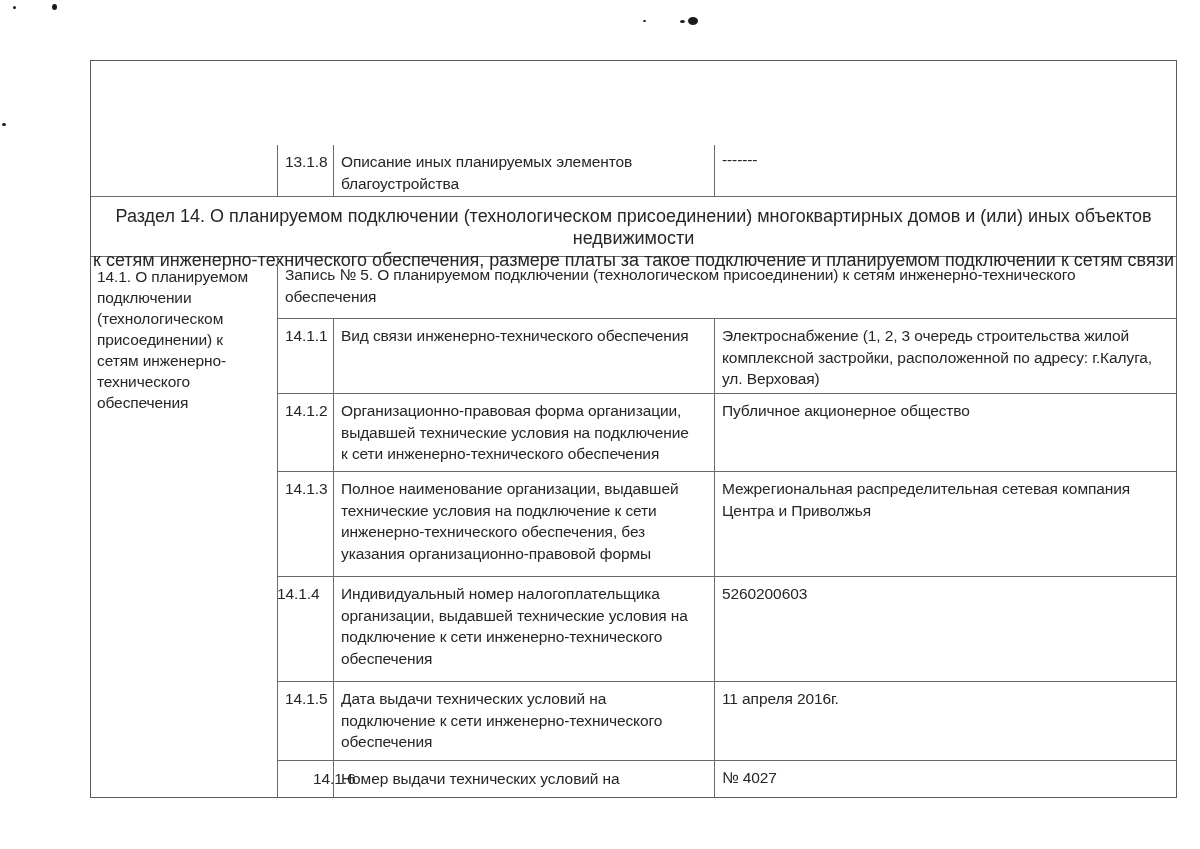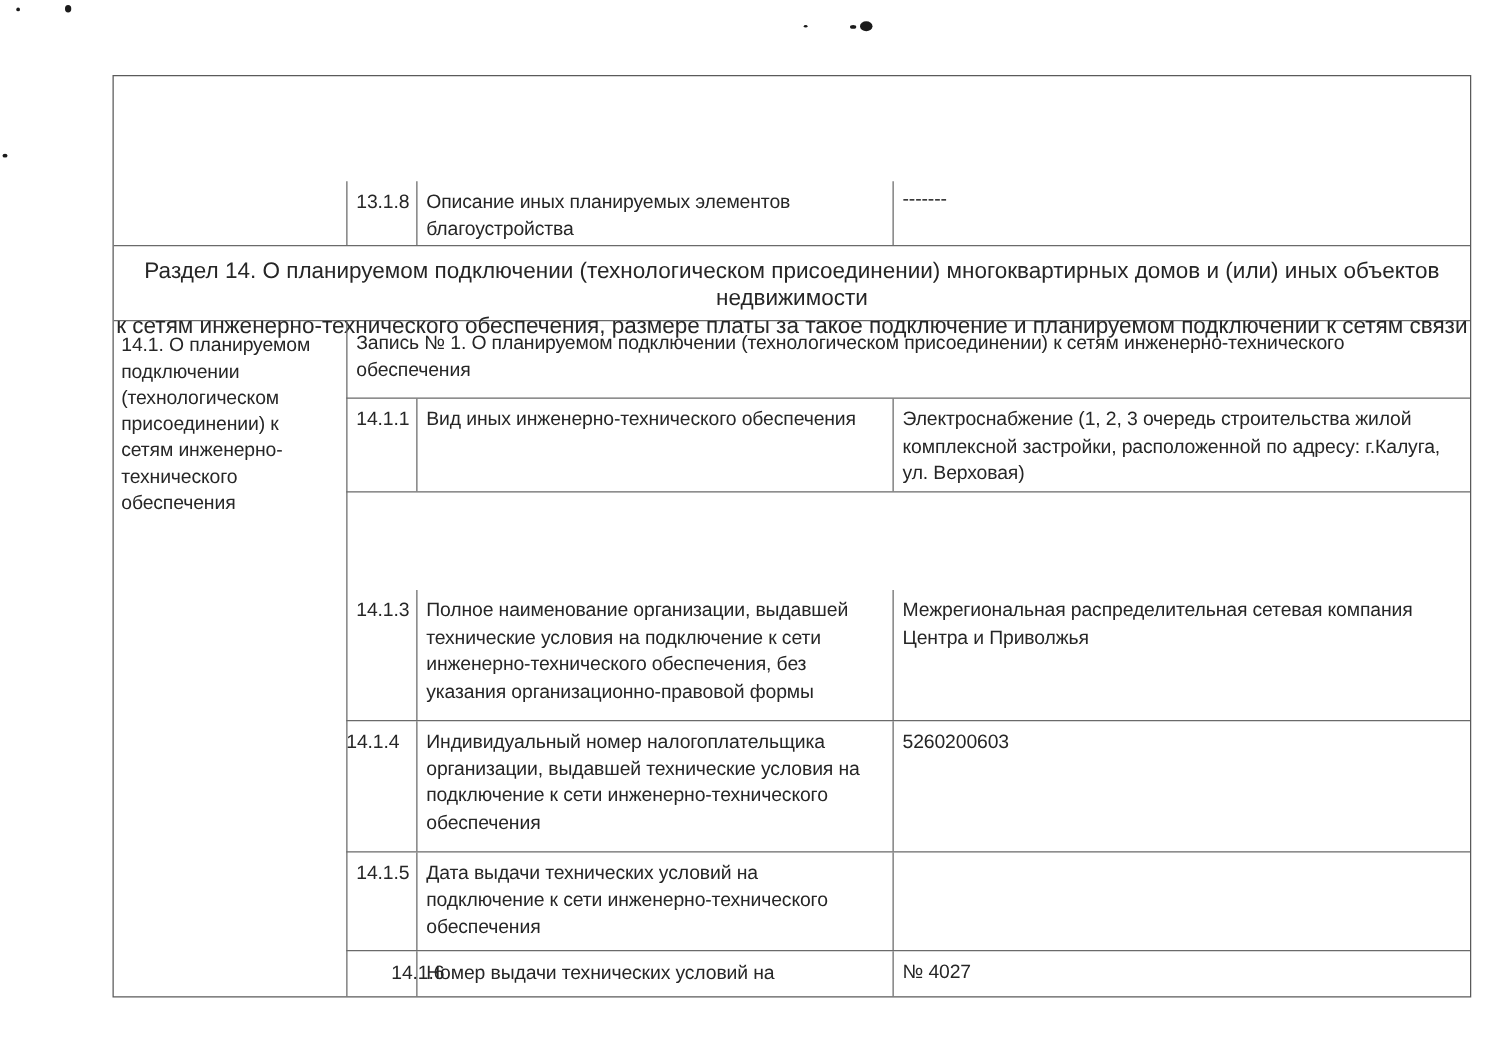--- a/index.html
+++ b/index.html
@@ -50,34 +50,43 @@
     <div class="vline" style="left:186px;"></div>
     <div class="cell" style="left:6px;top:9px;width:176px;line-height:21px;">14.1. О планируемом
 подключении
 (технологическом
 присоединении) к
 сетям инженерно-
 технического
 обеспечения</div>
 
     <div style="position:absolute;left:186px;right:0;top:0;height:62px;border-bottom:1.5px solid #6a6a6a;box-sizing:border-box;">
-      <div class="cell" style="left:8px;top:7px;width:880px;">Запись № 1. О планируемом подключении (технологическом присоединении) к сетям инженерно-технического
+      <div class="cell" style="left:8px;top:7px;width:880px;">Запись № 5. О планируемом подключении (технологическом присоединении) к сетям инженерно-технического
 обеспечения</div>
     </div>
 
     <div style="position:absolute;left:186px;right:0;top:62px;height:75px;border-bottom:1.5px solid #6a6a6a;box-sizing:border-box;">
       <div class="vline" style="left:56px;"></div>
       <div class="vline" style="left:437px;"></div>
       <div class="cell num" style="left:8px;top:6px;">14.1.1</div>
-      <div class="cell" style="left:64px;top:6px;width:368px;">Вид иных инженерно-технического обеспечения</div>
+      <div class="cell" style="left:64px;top:6px;width:368px;">Вид связи инженерно-технического обеспечения</div>
       <div class="cell" style="left:445px;top:6px;width:455px;">Электроснабжение (1, 2, 3 очередь строительства жилой
 комплексной застройки, расположенной по адресу: г.Калуга,
 ул. Верховая)</div>
     </div>
 
+    <div style="position:absolute;left:186px;right:0;top:137px;height:78px;border-bottom:1.5px solid #6a6a6a;box-sizing:border-box;">
+      <div class="vline" style="left:56px;"></div>
+      <div class="vline" style="left:437px;"></div>
+      <div class="cell num" style="left:8px;top:6px;">14.1.2</div>
+      <div class="cell" style="left:64px;top:6px;width:368px;">Организационно-правовая форма организации,
+выдавшей технические условия на подключение
+к сети инженерно-технического обеспечения</div>
+      <div class="cell" style="left:445px;top:6px;width:455px;">Публичное акционерное общество</div>
+    </div>
 
     <div style="position:absolute;left:186px;right:0;top:215px;height:105px;border-bottom:1.5px solid #6a6a6a;box-sizing:border-box;">
       <div class="vline" style="left:56px;"></div>
       <div class="vline" style="left:437px;"></div>
       <div class="cell num" style="left:8px;top:6px;">14.1.3</div>
       <div class="cell" style="left:445px;top:6px;width:455px;">Межрегиональная распределительная сетевая компания
 Центра и Приволжья</div>
       <div class="cell" style="left:64px;top:6px;width:368px;">Полное наименование организации, выдавшей
 технические условия на подключение к сети
 инженерно-технического обеспечения, без
@@ -95,20 +104,21 @@
       <div class="cell" style="left:445px;top:6px;width:455px;">5260200603</div>
     </div>
 
     <div style="position:absolute;left:186px;right:0;top:425px;height:79px;border-bottom:1.5px solid #6a6a6a;box-sizing:border-box;">
       <div class="vline" style="left:56px;"></div>
       <div class="vline" style="left:437px;"></div>
       <div class="cell num" style="left:8px;top:6px;">14.1.5</div>
       <div class="cell" style="left:64px;top:6px;width:368px;">Дата выдачи технических условий на
 подключение к сети инженерно-технического
 обеспечения</div>
+      <div class="cell" style="left:445px;top:6px;width:455px;">11 апреля 2016г.</div>
     </div>
 
     <div style="position:absolute;left:186px;right:0;top:504px;bottom:0;">
       <div class="vline" style="left:56px;"></div>
       <div class="vline" style="left:437px;"></div>
       <div class="cell num" style="left:8px;top:7px;margin-left:28px;">14.1.6</div>
       <div class="cell" style="left:64px;top:7px;width:368px;">Номер выдачи технических условий на</div>
       <div class="cell" style="left:445px;top:6px;width:455px;">№ 4027</div>
     </div>
   </div>

